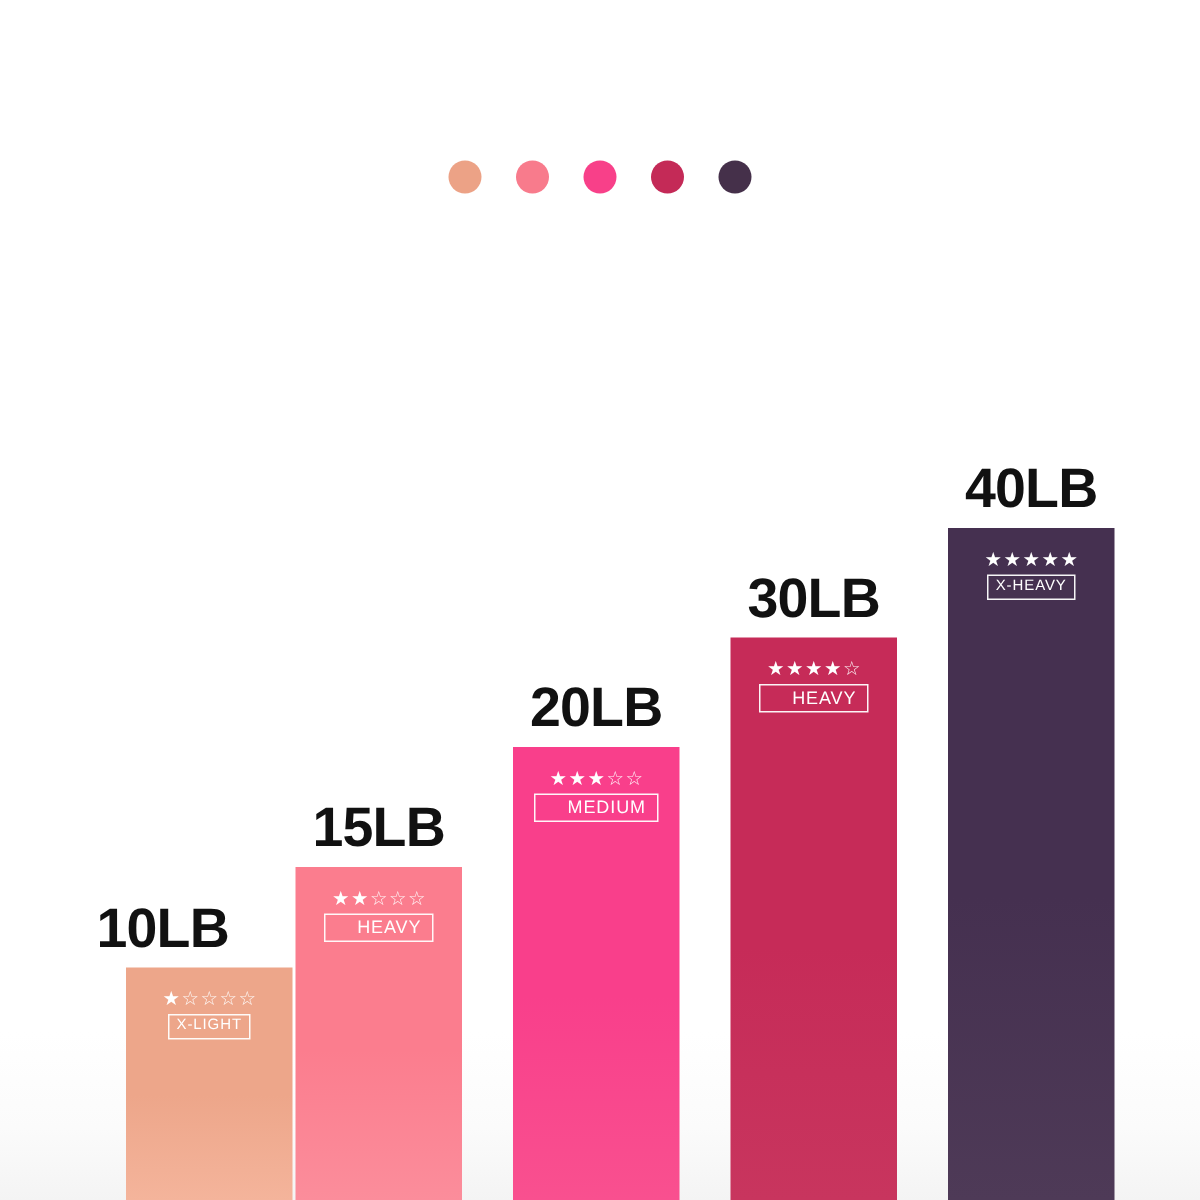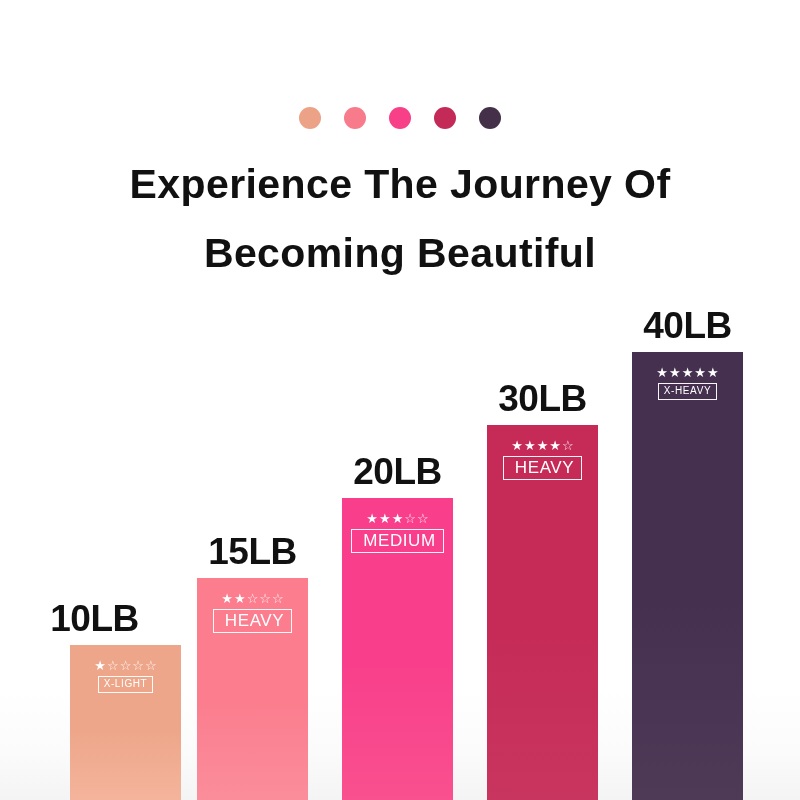--- a/index.html
+++ b/index.html
@@ -109,49 +109,45 @@
     line-height: 1;
     color: #ffffff;
     letter-spacing: 0px;
   }
   .star { display: inline-block; }
   .star.empty { opacity: 0.92; }
 
   .tier-box {
     border: 1.3px solid rgba(255,255,255,0.95);
     color: #ffffff;
-    font-size: 17px;
+    font-size: 12px;
     letter-spacing: 0.6px;
-    padding: 2px 7px 3px 11px;
+    padding: 2px 7px 3px 21px;
     line-height: 1;
     white-space: nowrap;
   }
 
   .tier-box.small { font-size: 10px; padding: 2px 5px 3px 5px; }
 </style>
 </head>
 <body>
 
 <div class="poster">
 
   <div class="dot-row">
       <div class="dot" style="background: rgb(236, 162, 134);"></div>
       <div class="dot" style="background: rgb(248, 123, 140);"></div>
       <div class="dot" style="background: rgb(248, 64, 137);"></div>
       <div class="dot" style="background: rgb(196, 42, 87);"></div>
       <div class="dot" style="background: rgb(69, 48, 74);"></div>
     </div>
 
-  <div class="headline">
-    <span class="line">Experience The Journey Of</span>
-    <span class="line">Becoming Beautiful</span>
-  </div>
 
   <div class="chart">
-      <div class="bar-group" style="left: 51px; width: 87px; height: 155px; padding-left: 19px;">
+      <div class="bar-group" style="left: 65px; width: 87px; height: 155px; padding-left: 19px;">
         <div class="bar-value">10LB</div>
         <div class="bar" style="background: linear-gradient(rgb(237, 166, 138) 0%, rgb(237, 166, 138) 55%, rgb(244, 180, 155) 100%);">
           <div class="badge">
             <div class="stars">
               <span class="star">★</span>
               <span class="star empty">☆</span>
               <span class="star empty">☆</span>
               <span class="star empty">☆</span>
               <span class="star empty">☆</span>
             </div>

